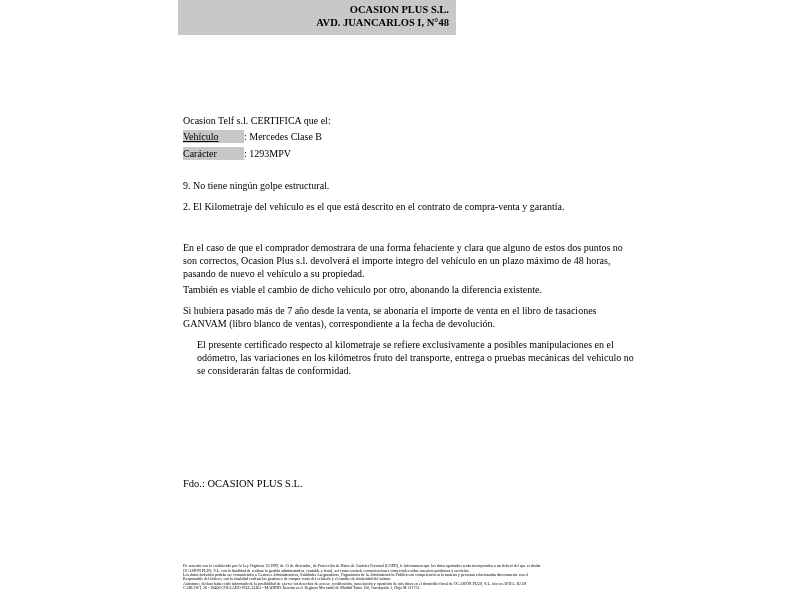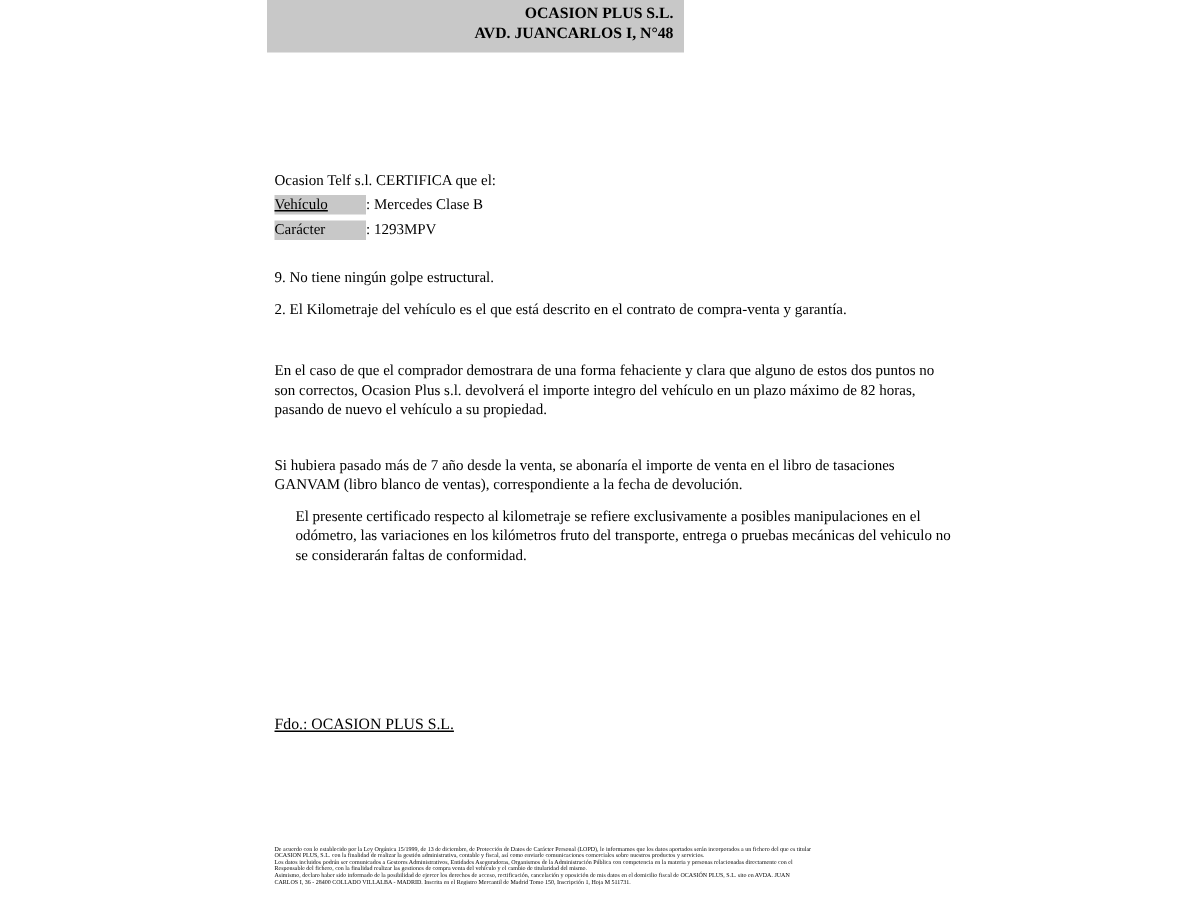--- a/index.html
+++ b/index.html
@@ -24,21 +24,21 @@
     text-align: right; font-size: 10.5px;
   }
 
   .t { position: absolute; font-size: 10px; line-height: 13px; }
   .w { width: 440px; }
 
   .hl { background: #c8c8c8; display: inline-block; }
   .lblw { width: 61px; }
   .u { text-decoration: underline; }
 
-  .sig { font-size: 10.5px; text-decoration: underline; }
+  .sig { font-size: 10.5px; }
 
   .fineprint {
     position: absolute; left: 183px; top: 564px; width: 856px;
     font-size: 8px; line-height: 8.8px;
     transform: scale(0.5); transform-origin: 0 0;
   }
 </style>
 </head>
 <body>
 
@@ -56,21 +56,22 @@
     <span class="hl lblw u">Vehículo</span><span>: Mercedes Clase B</span>
   </div>
 
   <div class="t" style="left:183px; top:147px;">
     <span class="hl lblw">Carácter</span><span>: 1293MPV</span>
   </div>
 
   <div class="t" style="left:183px; top:179px;">9. No tiene ningún golpe estructural.</div>
   <div class="t w" style="left:183px; top:200px;">2. El Kilometraje del vehículo es el que está descrito en el contrato de compra-venta y garantía.</div>
 
-  <div class="t w" style="left:183px; top:241px;">En el caso de que el comprador demostrara de una forma fehaciente y clara que alguno de estos dos puntos no son correctos, Ocasion Plus s.l. devolverá el importe integro del vehículo en un plazo máximo de 82 horas, pasando de nuevo el vehículo a su propiedad.</div>
+  <div class="t w" style="left:183px; top:241px;">En el caso de que el comprador demostrara de una forma fehaciente y clara que alguno de estos dos puntos no son correctos, Ocasion Plus s.l. devolverá el importe integro del vehículo en un plazo máximo de 48 horas, pasando de nuevo el vehículo a su propiedad.</div>
+  <div class="t w" style="left:183px; top:283px;">También es viable el cambio de dicho vehiculo por otro, abonando la diferencia existente.</div>
   <div class="t w" style="left:183px; top:304px;">Si hubiera pasado más de 7 año desde la venta, se abonaría el importe de venta en el libro de tasaciones GANVAM (libro blanco de ventas), correspondiente a la fecha de devolución.</div>
   <div class="t w" style="left:197px; top:338px;">El presente certificado respecto al kilometraje se refiere exclusivamente a posibles manipulaciones en el odómetro, las variaciones en los kilómetros fruto del transporte, entrega o pruebas mecánicas del vehiculo no se considerarán faltas de conformidad.</div>
 
   <div class="t sig" style="left:183px; top:477px;">Fdo.: OCASION PLUS S.L.</div>
 
   <div class="fineprint">
     <div>De acuerdo con lo establecido por la Ley Orgánica 15/1999, de 13 de diciembre, de Protección de Datos de Carácter Personal (LOPD), le informamos que los datos aportados serán incorporados a un fichero del que es titular</div>
     <div>OCASION PLUS, S.L. con la finalidad de realizar la gestión administrativa, contable y fiscal, así como enviarle comunicaciones comerciales sobre nuestros productos y servicios.</div>
     <div>Los datos incluidos podrán ser comunicados a Gestores Administrativos, Entidades Aseguradoras, Organismos de la Administración Pública con competencia en la materia y personas relacionadas directamente con el</div>
     <div>Responsable del fichero, con la finalidad realizar las gestiones de compra venta del vehículo y el cambio de titularidad del mismo.</div>

